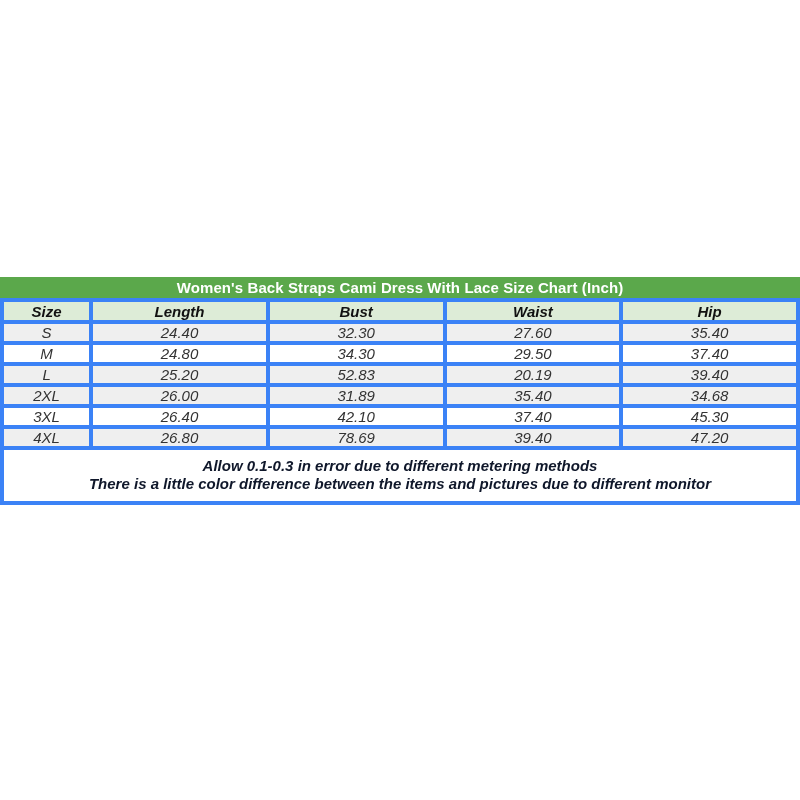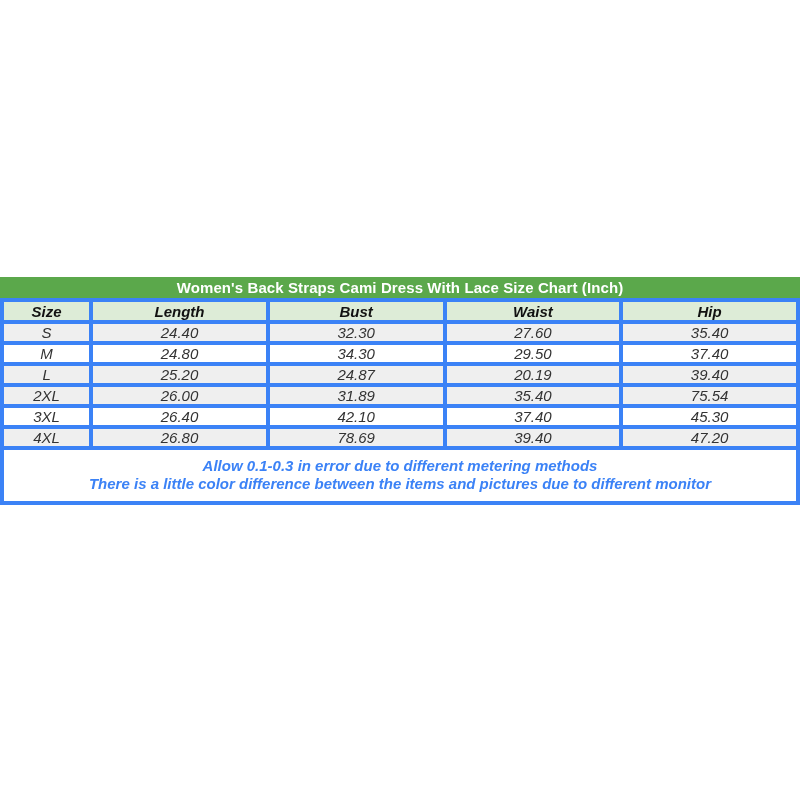--- a/index.html
+++ b/index.html
@@ -71,21 +71,21 @@
   }
   .chart-table tfoot td {
     background: #ffffff;
     padding: 7px 4px 8px 4px;
     height: auto;
   }
   .note-line {
     display: block;
     text-align: center;
     font-weight: bold;
-    color: #3b82f6;
+    color: #0f172a;
     font-size: 15px;
     line-height: 18px;
   }
 </style>
 </head>
 <body>
 
 <div class="canvas">
   <div class="size-chart">
 
@@ -119,30 +119,30 @@
         <tr>
           <td>M</td>
           <td>24.80</td>
           <td>34.30</td>
           <td>29.50</td>
           <td>37.40</td>
         </tr>
         <tr class="alt">
           <td>L</td>
           <td>25.20</td>
-          <td>24.87</td>
+          <td>52.83</td>
           <td>20.19</td>
           <td>39.40</td>
         </tr>
         <tr class="alt">
           <td>2XL</td>
           <td>26.00</td>
           <td>31.89</td>
           <td>35.40</td>
-          <td>75.54</td>
+          <td>34.68</td>
         </tr>
         <tr>
           <td>3XL</td>
           <td>26.40</td>
           <td>42.10</td>
           <td>37.40</td>
           <td>45.30</td>
         </tr>
         <tr class="alt">
           <td>4XL</td>

